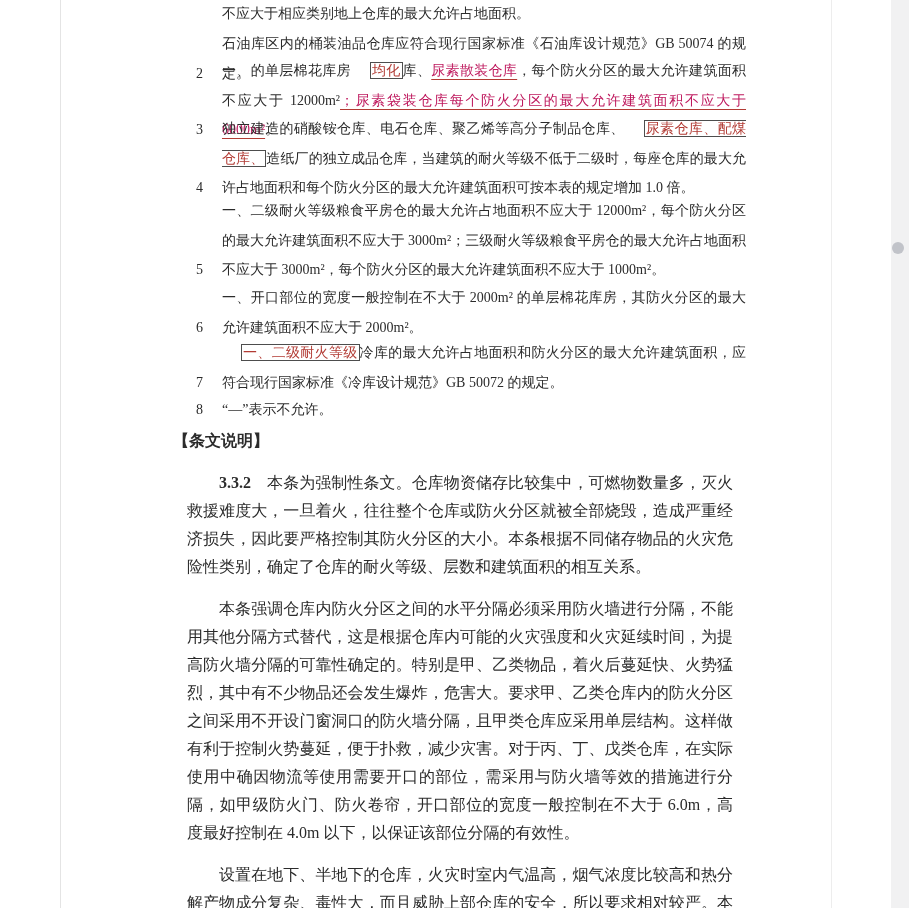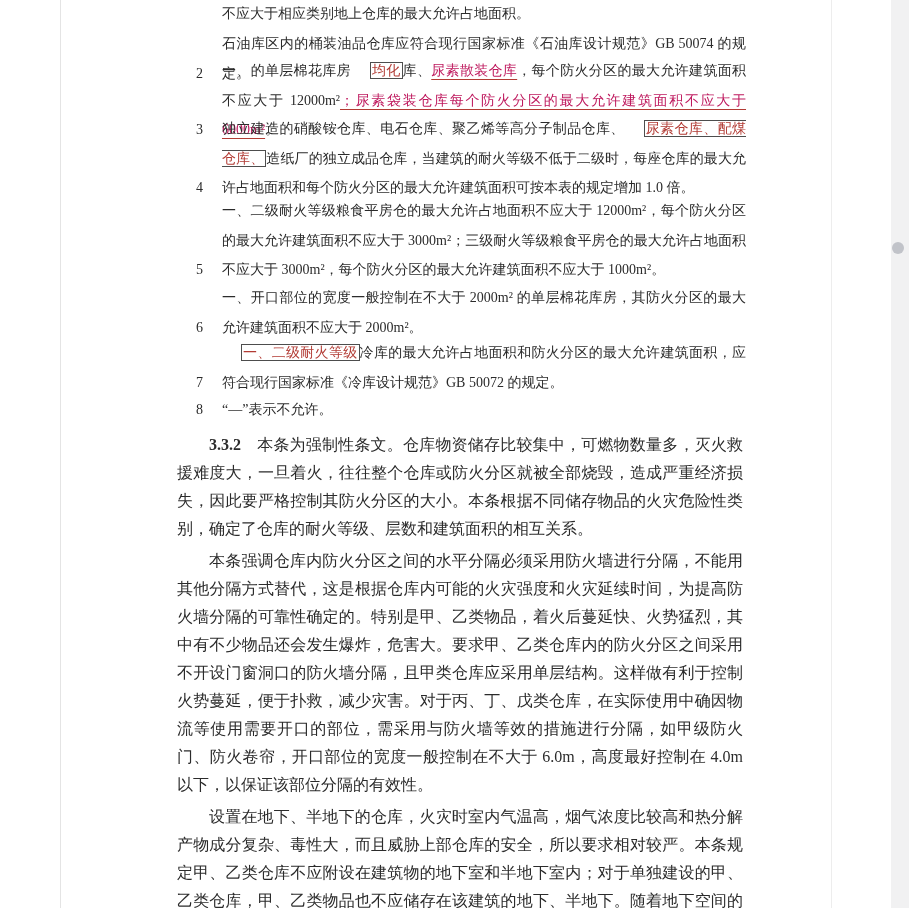--- a/index.html
+++ b/index.html
@@ -41,21 +41,21 @@
     padding: 0 1px;
     margin-left: 19px;
   }
 
   
   .expl-block {
     position: absolute; left: 173px; top: 427px; width: 574px;
     font-size: 16px; line-height: 28px; text-align: justify;
   }
   .expl-heading { font-weight: bold; text-align: left; }
-  .expl-p { margin: 4px; text-indent: 2em; }
+  .expl-p { margin: 14px; text-indent: 2em; }
   .expl-lead { font-weight: bold; }
 
   
   .scroll-track {
     position: absolute; left: 891px; top: 0; width: 18px; height: 908px;
     background: #f1f1f2;
   }
   .scroll-thumb {
     position: absolute; left: 1px; top: 242px; width: 12px; height: 12px;
     border-radius: 50%;
@@ -97,20 +97,21 @@
       <span class="li-num">7</span>
       <span class="li-text"><span class="s-rb">一、二级耐火等级</span><span class="s-p">冷库的最大允许占地面积和防火分区的最大允许建筑面积，应符合现行国家标准《冷库设计规范》GB 50072 的规定。</span></span>
     </div>
     <div class="li-row" style="top: 395px;">
       <span class="li-num">8</span>
       <span class="li-text"><span class="s-p">“—”表示不允许。</span></span>
     </div>
   </div>
 
 <div class="expl-block">
+  <div class="expl-heading">【条文说明】</div>
   <div id="expl-paras">
       <p class="expl-p"><span class="expl-lead">3.3.2  </span>本条为强制性条文。仓库物资储存比较集中，可燃物数量多，灭火救援难度大，一旦着火，往往整个仓库或防火分区就被全部烧毁，造成严重经济损失，因此要严格控制其防火分区的大小。本条根据不同储存物品的火灾危险性类别，确定了仓库的耐火等级、层数和建筑面积的相互关系。</p>
       <p class="expl-p">本条强调仓库内防火分区之间的水平分隔必须采用防火墙进行分隔，不能用其他分隔方式替代，这是根据仓库内可能的火灾强度和火灾延续时间，为提高防火墙分隔的可靠性确定的。特别是甲、乙类物品，着火后蔓延快、火势猛烈，其中有不少物品还会发生爆炸，危害大。要求甲、乙类仓库内的防火分区之间采用不开设门窗洞口的防火墙分隔，且甲类仓库应采用单层结构。这样做有利于控制火势蔓延，便于扑救，减少灾害。对于丙、丁、戊类仓库，在实际使用中确因物流等使用需要开口的部位，需采用与防火墙等效的措施进行分隔，如甲级防火门、防火卷帘，开口部位的宽度一般控制在不大于 6.0m，高度最好控制在 4.0m 以下，以保证该部位分隔的有效性。</p>
       <p class="expl-p">设置在地下、半地下的仓库，火灾时室内气温高，烟气浓度比较高和热分解产物成分复杂、毒性大，而且威胁上部仓库的安全，所以要求相对较严。本条规定甲、乙类仓库不应附设在建筑物的地下室和半地下室内；对于单独建设的甲、乙类仓库，甲、乙类物品也不应储存在该建筑的地下、半地下。随着地下空间的开发利用，地下仓库</p>
     </div>
 </div>
 
 <div class="scroll-track">
   <div class="scroll-thumb"></div>
 </div>

